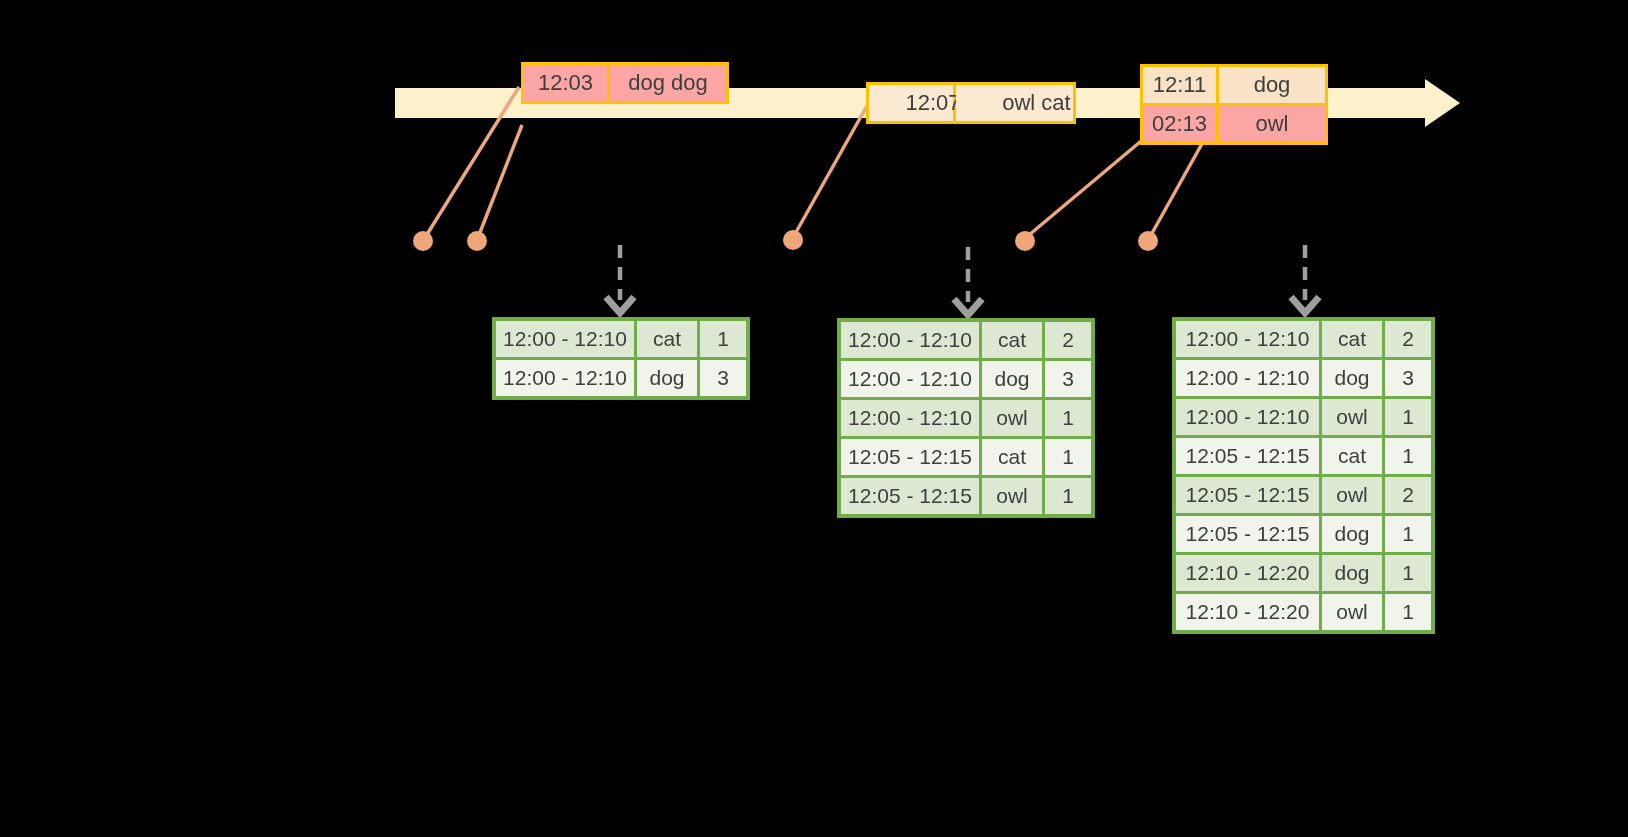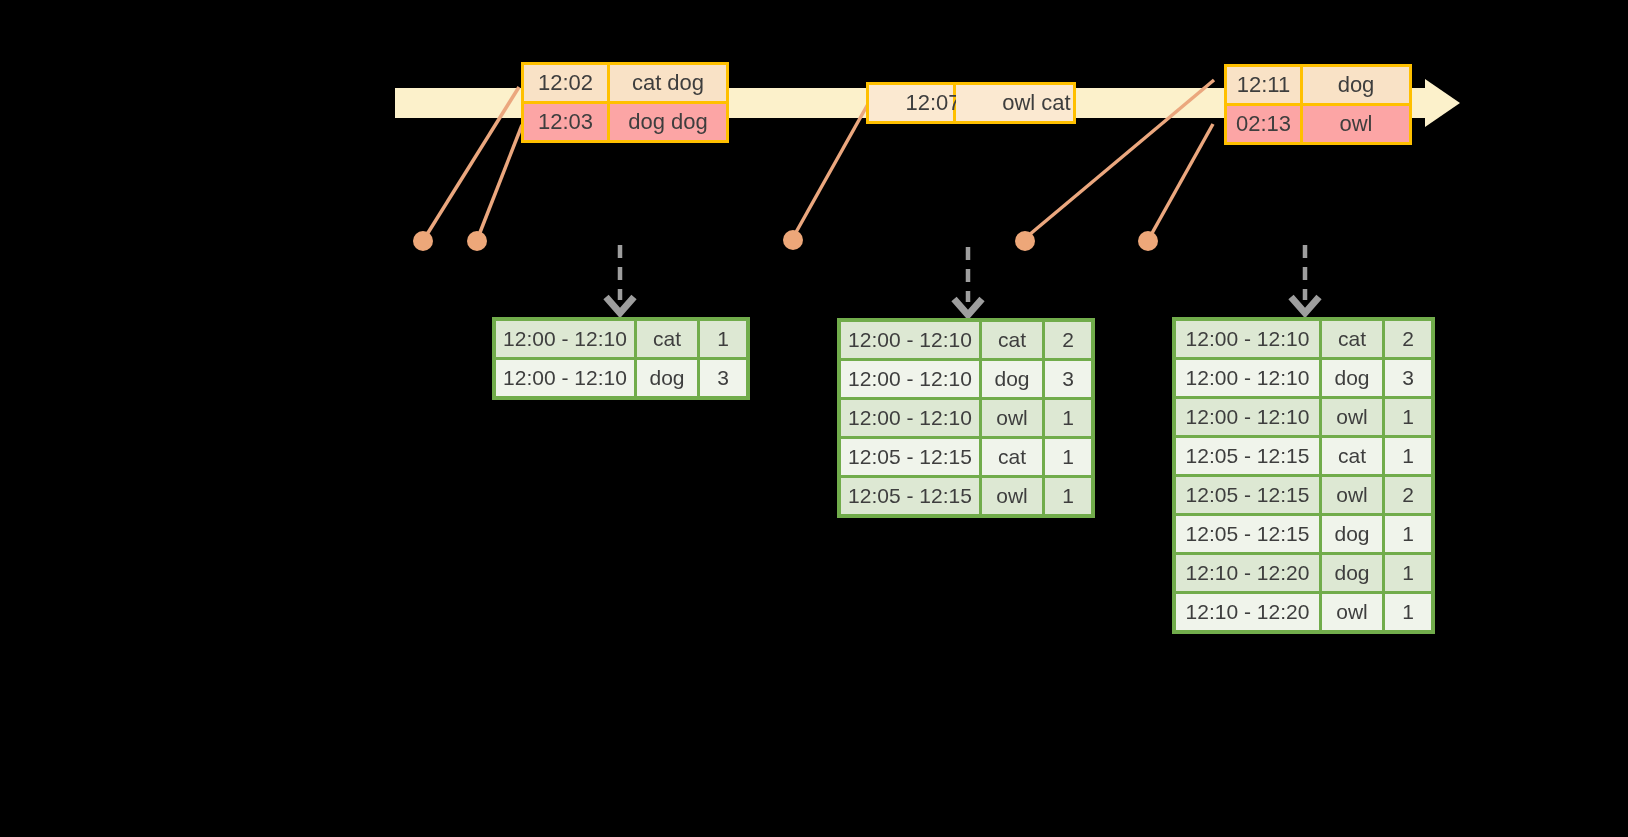--- a/index.html
+++ b/index.html
@@ -69,37 +69,33 @@
       <polyline points="954,299 968,315 982,299" fill="none" stroke="#9E9E9E" stroke-width="7"></polyline>
     </g>
     <g>
       <line x1="1305" y1="245" x2="1305" y2="300" stroke="#9E9E9E" stroke-width="4.5" stroke-dasharray="13 9"></line>
       <polyline points="1291,297 1305,313 1319,297" fill="none" stroke="#9E9E9E" stroke-width="7"></polyline>
     </g>
   </svg>
 
   <div class="etable e1" style="left:521px;top:62px;width:202px;">
     <div class="erow">
-      <div class="ecell peach">12:02</div>
-      <div class="ecell peach">cat dog</div>
-    </div>
-    <div class="erow">
       <div class="ecell cream">12:03</div>
       <div class="ecell cream">dog dog</div>
     </div>
   </div>
 
   <div class="etable e2" style="left:866px;top:82px;width:204px;">
     <div class="erow">
       <div class="ecell peachlight">12:07</div>
       <div class="ecell peachlight">owl cat</div>
     </div>
   </div>
 
-  <div class="etable e3" style="left:1224px;top:64px;width:182px;text-align:right;">
+  <div class="etable e3" style="left:1140px;top:64px;width:182px;text-align:right;">
     <div class="erow">
       <div class="ecell peach">12:11</div>
       <div class="ecell peach">dog</div>
     </div>
     <div class="erow">
       <div class="ecell cream">02:13</div>
       <div class="ecell cream">owl</div>
     </div>
   </div>
 

